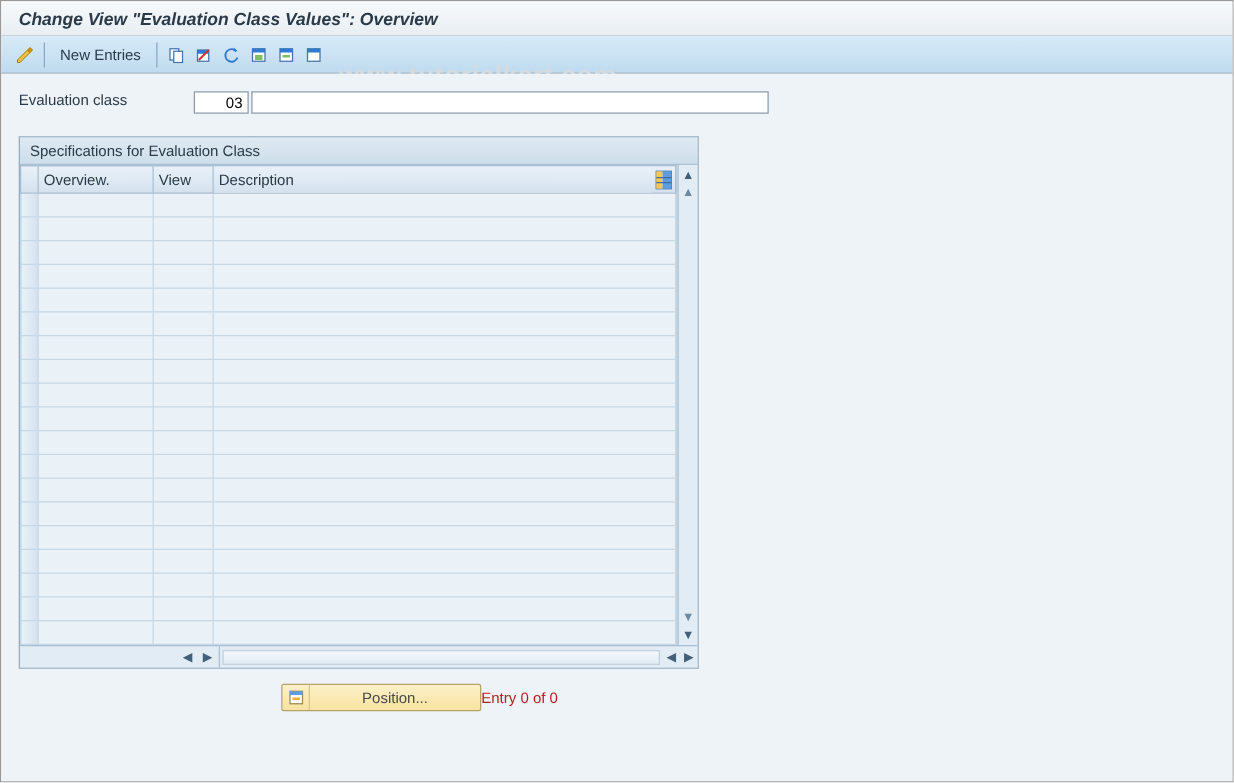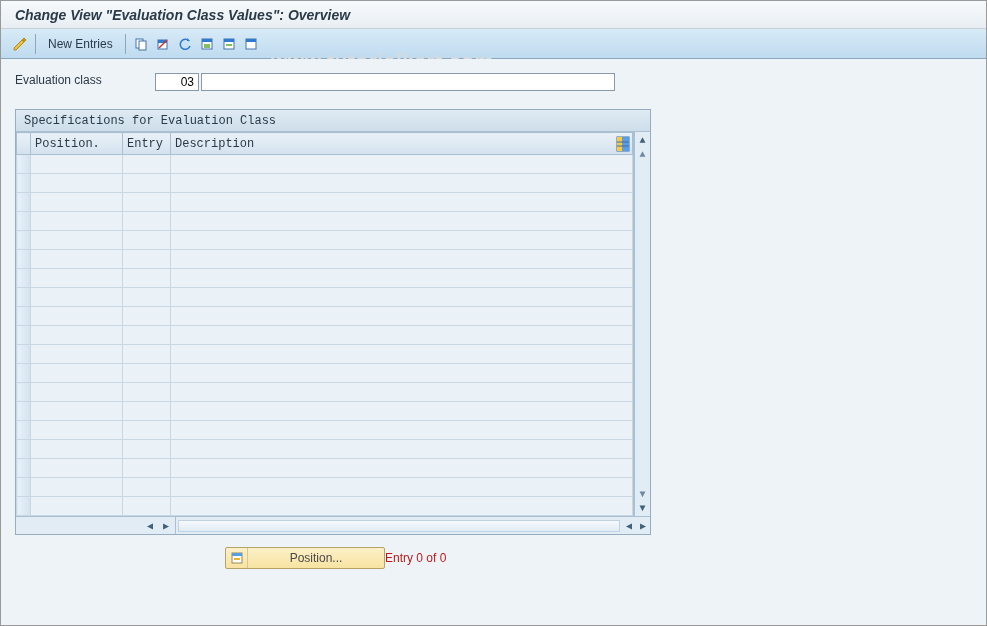--- a/index.html
+++ b/index.html
@@ -82,24 +82,23 @@
     padding: 0 4px; font-size: 12px;
     margin-right: 2px;
   }
   .field-wide {
     width: 414px; height: 18px;
     border: 1px solid #8a99a8;
     background: #fff; padding: 0 4px; font-size: 12px;
   }
   
   .panel {
-    width: 636px;
+    width: 544px;
     border: 1px solid #96adc1;
     background: #dbe8f1;
-    font-family: Liberation Mono, monospace;
   }
   .panel-title {
     height: 22px;
     background: linear-gradient(#dfeaf3, #cddeea);
     border-bottom: 1px solid #aac0d2;
     padding-left: 8px;
     line-height: 22px;
     color: #2a3a48;
   }
   .grid-wrap {
@@ -308,22 +307,22 @@
           <table>
             <colgroup>
               <col style="width:14px">
               <col style="width:92px">
               <col style="width:48px">
               <col>
             </colgroup>
             <thead>
               <tr>
                 <th class="rowhandle-h"></th>
-                <th>Position.</th>
-                <th>Entry</th>
+                <th>Overview.</th>
+                <th>View</th>
                 <th style="position:relative;">
                   <span>Description</span>
                   <span class="config-icon" style="position:absolute;top:-1px;right:-1px;bottom:-1px;width:20px;">
                     <svg class="config-icon-svg" width="16" height="18" viewBox="0 0 16 18">
                       <rect x="2" y="2" width="12" height="14" fill="#fff" stroke="#3f6fa3"></rect>
                       <rect x="2" y="2" width="5" height="14" fill="#f5c94a"></rect>
                       <rect x="7" y="2" width="7" height="14" fill="#5a9de0"></rect>
                       <line x1="2" y1="7" x2="14" y2="7" stroke="#3f6fa3"></line>
                       <line x1="2" y1="11" x2="14" y2="11" stroke="#3f6fa3"></line>
                     </svg>

